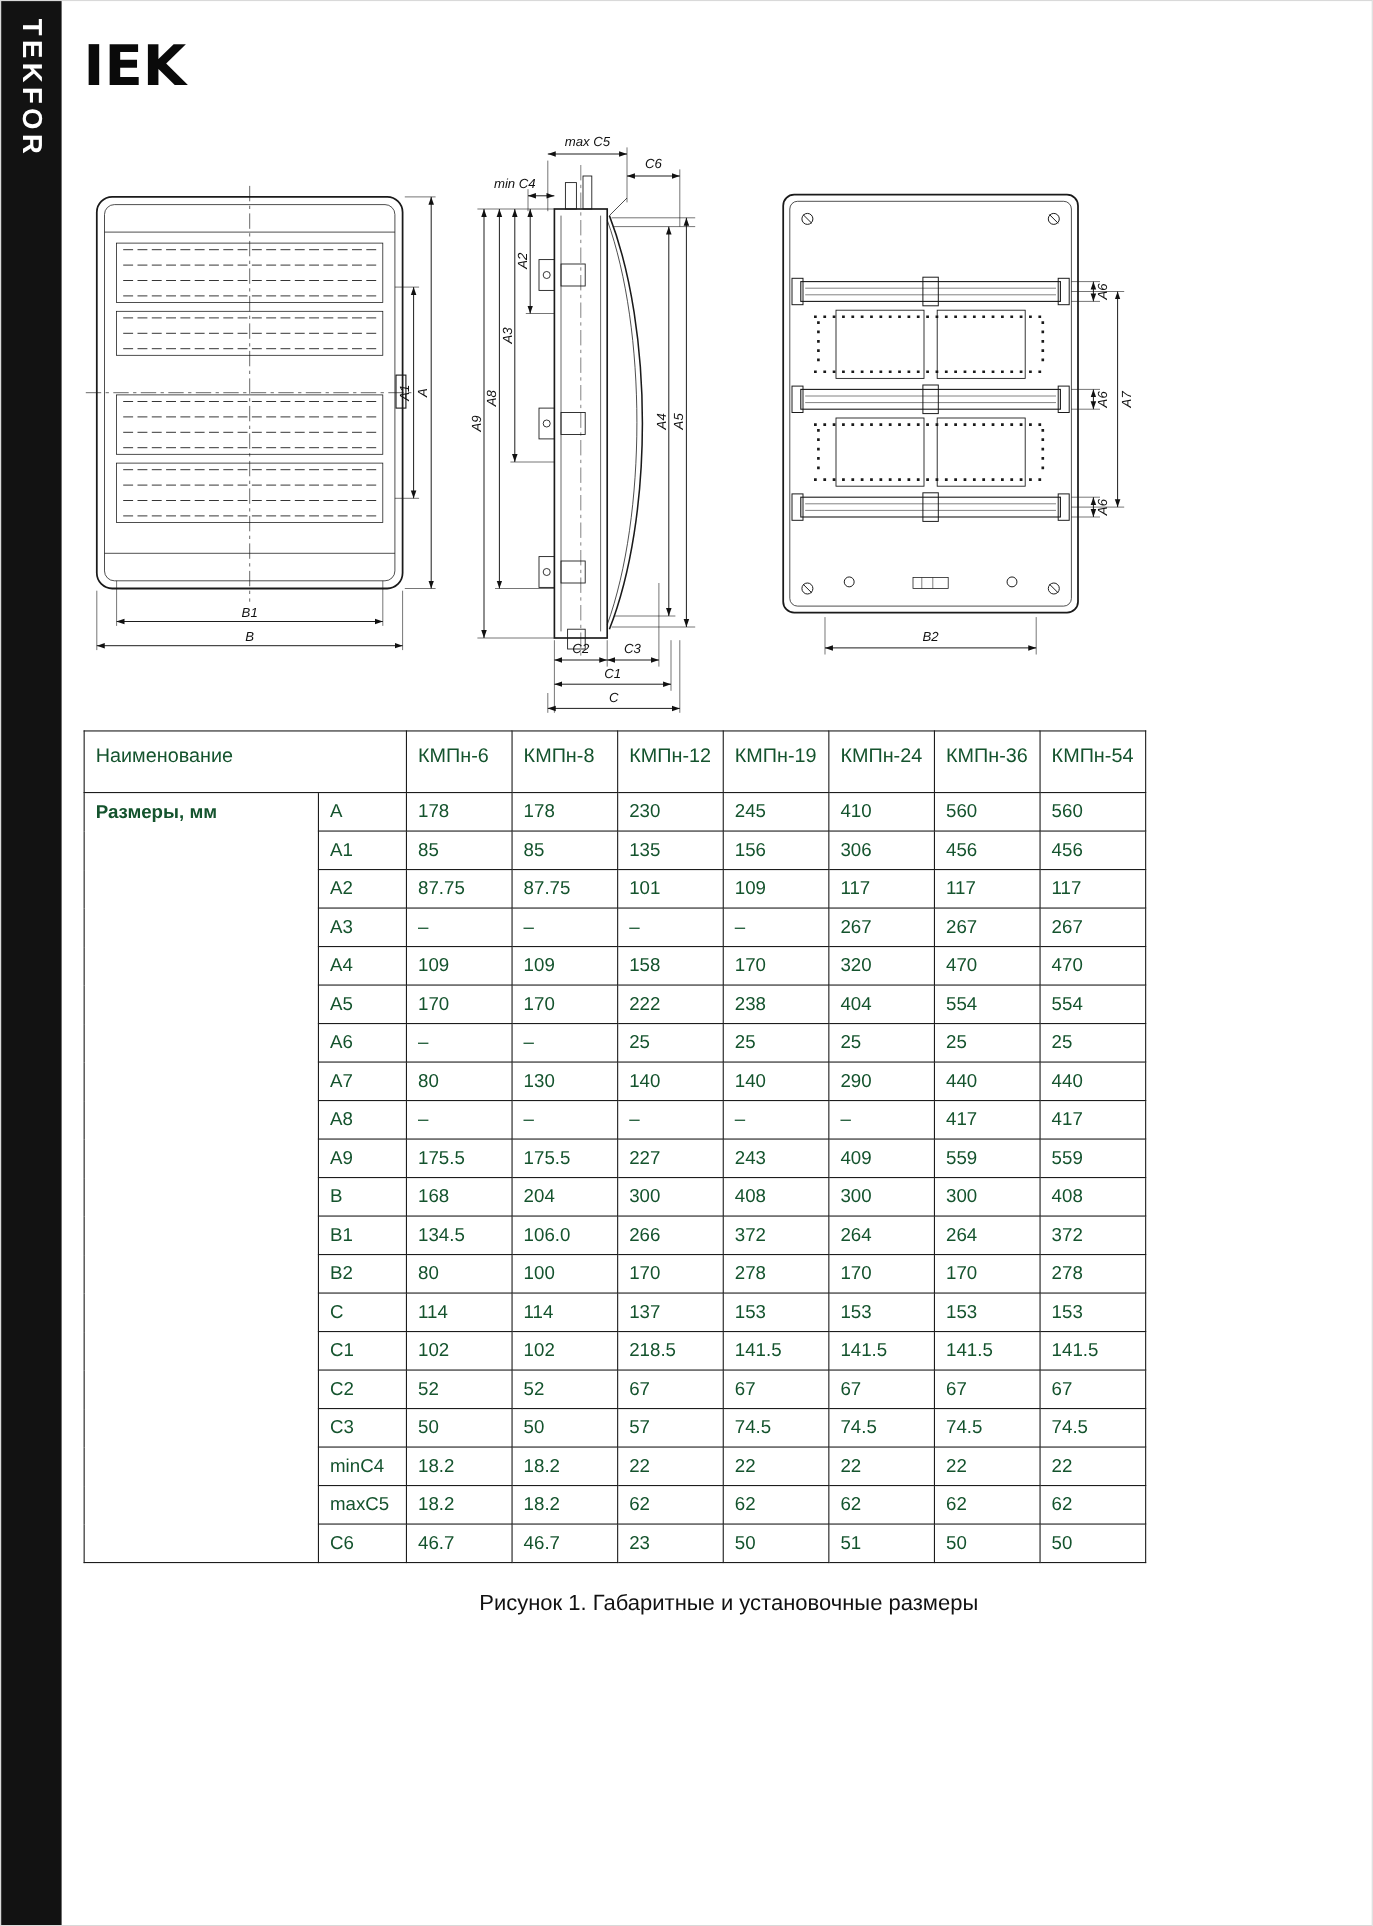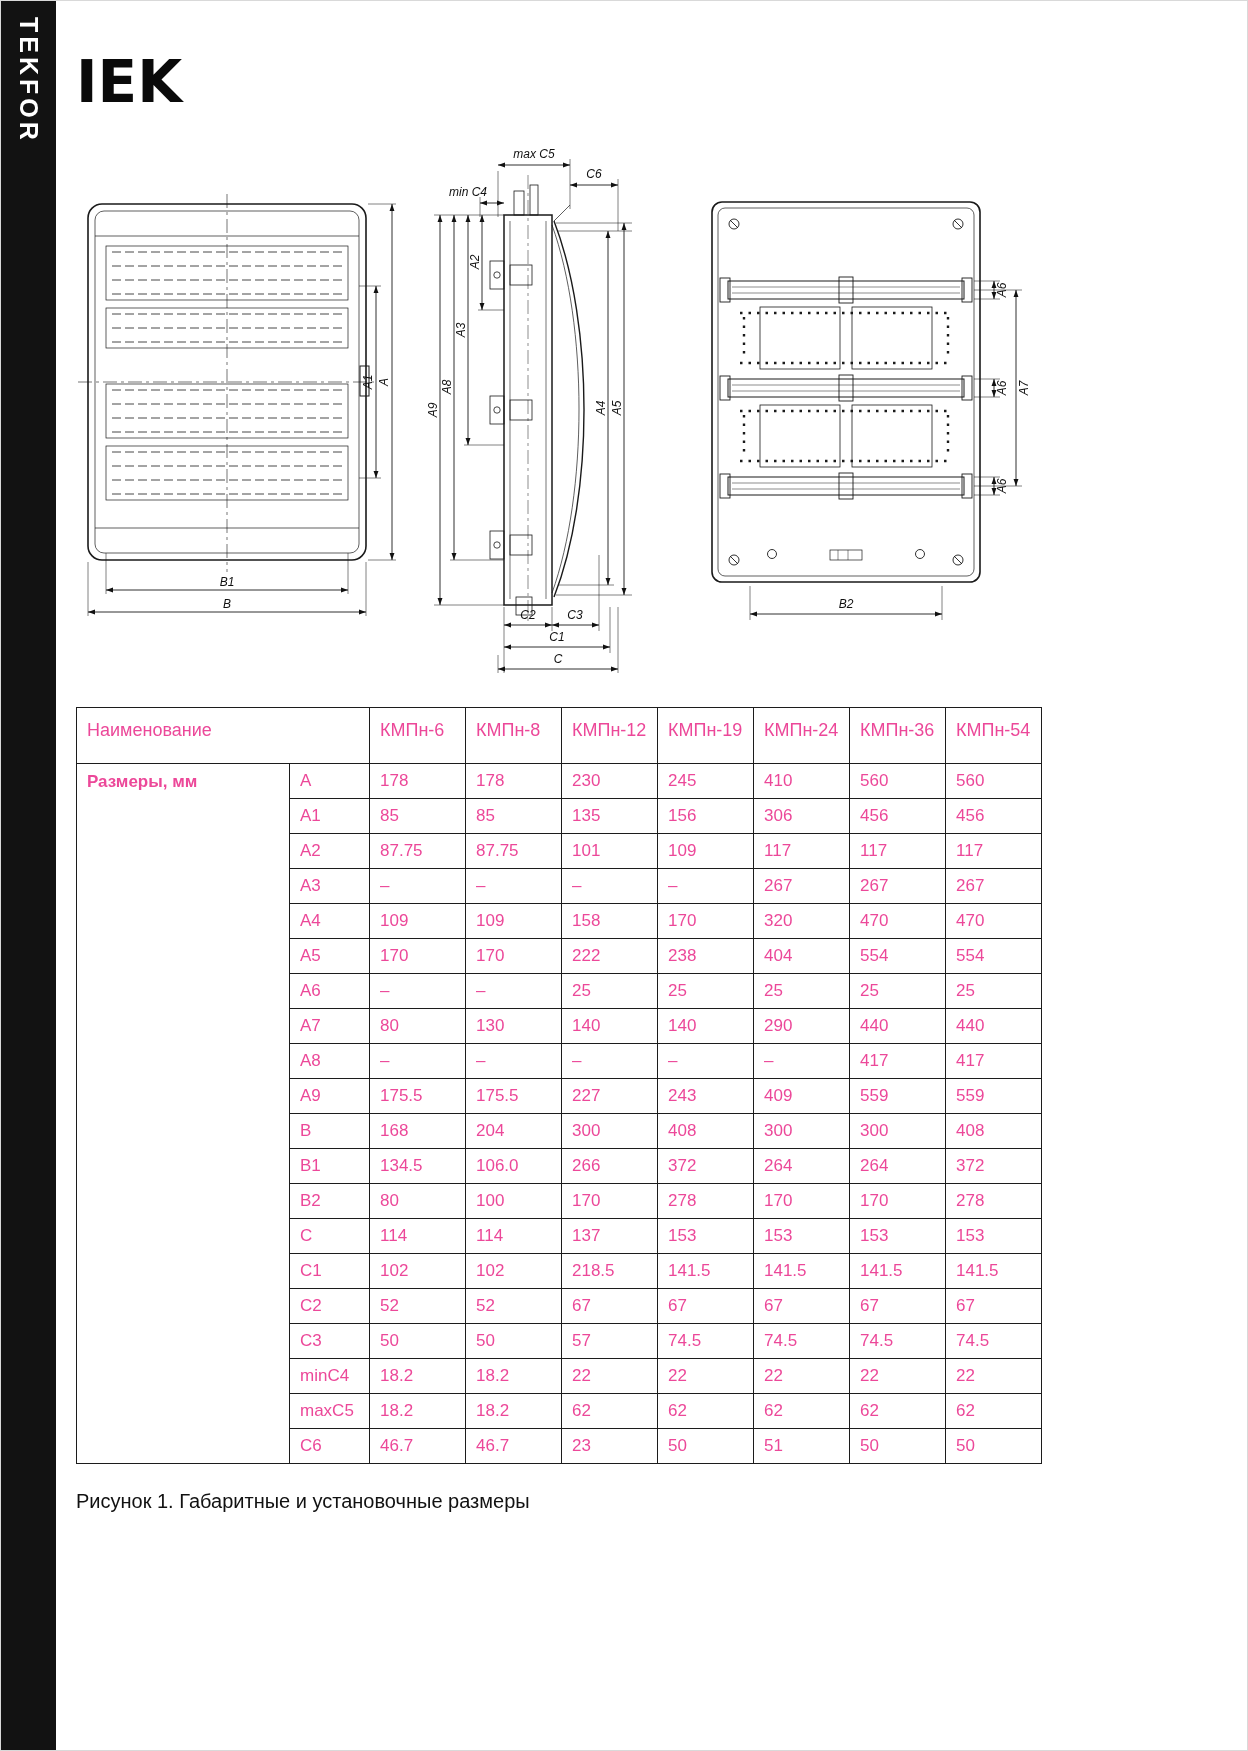--- a/index.html
+++ b/index.html
@@ -34,45 +34,45 @@
     font-weight: 600;
     letter-spacing: 4px;
     white-space: nowrap;
   }
   .content {
     position: absolute;
     left: 55px; top: 0;
     width: 1193px; height: 100%;
   }
   .logo {
-    margin: 52px 0 0 20px;
+    margin: 34px 0 0 20px;
     font-family: "DejaVu Sans", sans-serif;
-    font-size: 58px;
+    font-size: 51px;
     line-height: 1;
     font-weight: 800;
     letter-spacing: 0px;
     color: #0a0a0a;
   }
   .drawings {
     display: flex;
     align-items: center;
     gap: 26px;
     margin: 30px 0 0 20px;
     height: 540px;
   }
   .dwg { flex: 0 0 auto; }
   .dwg text { font-family: "Liberation Sans", "DejaVu Sans", sans-serif; }
 
   table.dims {
     border-collapse: collapse;
     table-layout: fixed;
     width: 965px;
-    margin: 26px 0 0 20px;
+    margin: 8px 0 0 20px;
     font-size: 17px;
-    color: #ec4899;
+    color: #14532d;
   }
   .dims th, .dims td {
     border: 1px solid #1c1c1c;
     padding: 5px 10px;
     text-align: left;
     font-weight: normal;
     vertical-align: middle;
     white-space: nowrap;
     overflow: hidden;
   }
@@ -85,20 +85,21 @@
   .dims tbody td { height: 35px; }
   .dims td.group-cell { vertical-align: top; padding-top: 8px; font-weight: bold; }
   .col-group { width: 213px; }
   .col-param { width: 80px; }
   .col-v { width: 96px; }
 
   .caption {
     margin: 26px 0 0 20px;
     font-size: 20px;
     color: #111;
+    text-align: center;
   }
 </style>
 </head>
 <body>
 
 <svg width="0" height="0" style="position:absolute" aria-hidden="true">
   <defs>
     <marker id="dimarr" viewBox="0 0 10 10" refX="10" refY="5" markerWidth="8" markerHeight="8" orient="auto-start-reverse">
       <path d="M10,5 L0,1.5 L0,8.5 Z" fill="#111"></path>
     </marker>

